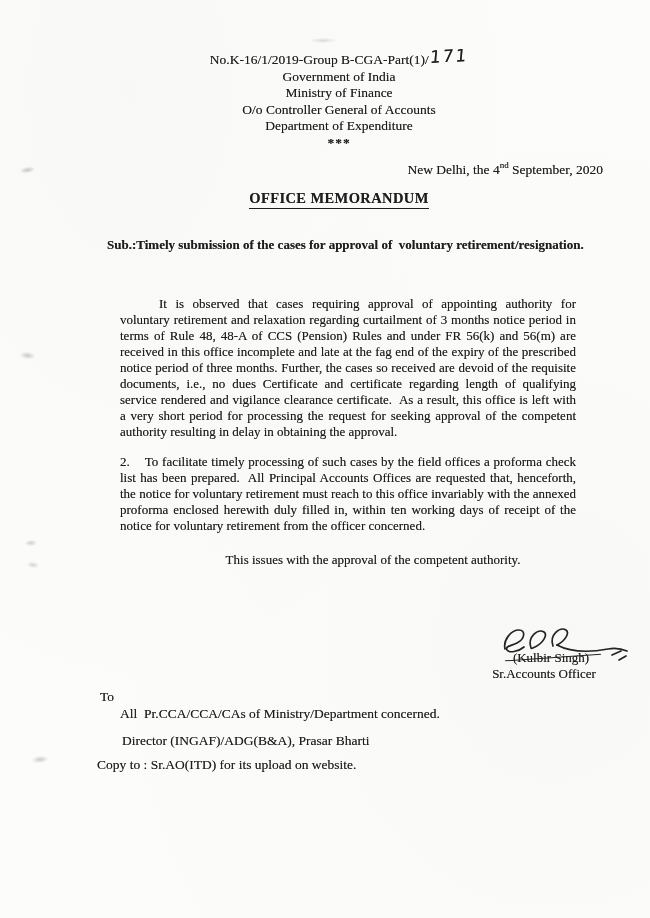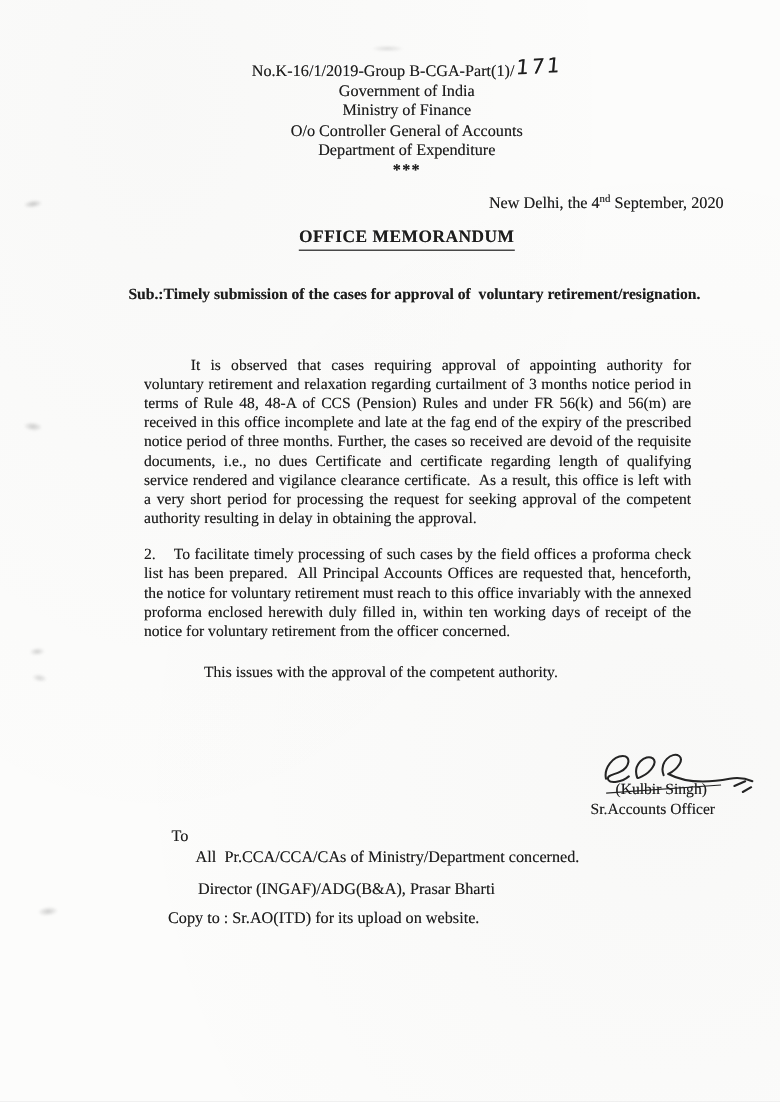--- a/index.html
+++ b/index.html
@@ -80,21 +80,21 @@
     text-align: justify;
     margin-left: 42px;
   }
   .body-block p { margin: 0; }
   .para-indent { text-indent: 39px; }
   .p2 { margin-top: 14px !important; font-family: Liberation Serif, serif; }
   .p3 { margin-top: 16px !important; }
   .closing {
     margin-top: 18px !important;
     text-indent: 50px;
-    text-align: left;
+    text-align: center;
     font-family: Liberation Serif, serif;
   }
 
   
   .sign-block {
     position: absolute;
     top: 622px; left: 472px;
     width: 158px;
     text-align: center;
     font-size: 13px;
@@ -105,21 +105,21 @@
   .sign-strike {
     position: absolute;
     left: -6px; right: -10px; top: 45%;
     border-top: 1.4px solid #242424;
     transform: rotate(-4deg);
   }
   .sign-desig { margin-top: 1px; margin-right: 14px; }
 
   
   .addr { position: absolute; left: 0; top: 0; width: 100%; font-size: 13.5px; }
-  .addr > div { position: absolute; white-space: nowrap; margin-left: 43px; }
+  .addr > div { position: absolute; white-space: nowrap; }
   .to-label   { left: 100px; top: 689px; }
   .addr-l1    { left: 120px; top: 706px; }
   .addr-l2    { left: 122px; top: 733px; text-align: center; }
   .copy-line  { left: 97px;  top: 757px; }
 
   
   .smudge {
     position: absolute;
     background: radial-gradient(ellipse, rgba(90,90,90,0.55), rgba(120,120,120,0.2) 55%, transparent 75%);
     filter: blur(0.7px);

